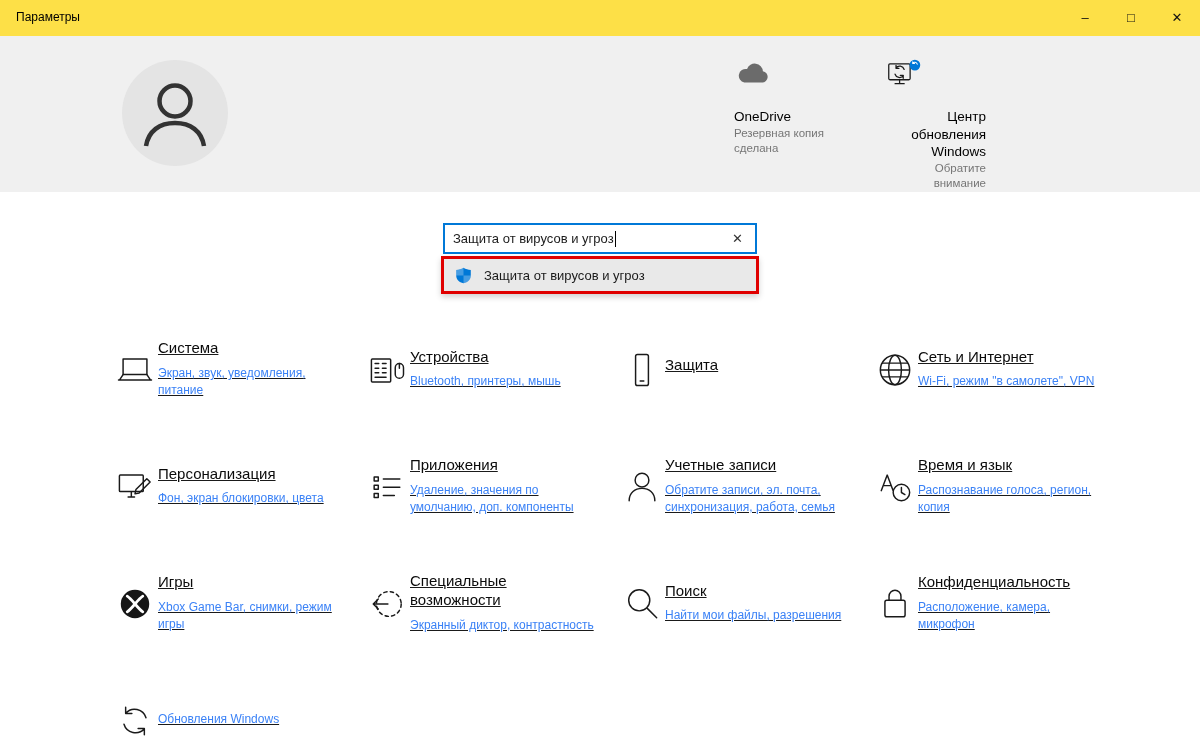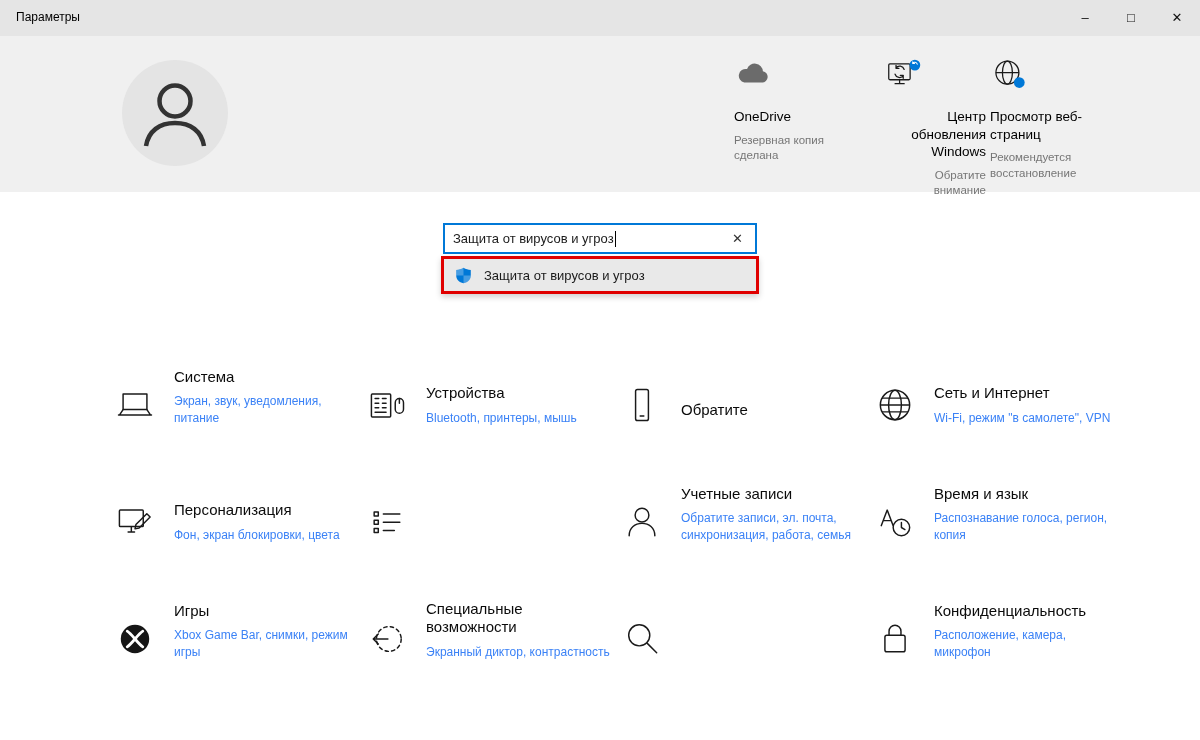--- a/index.html
+++ b/index.html
@@ -1,48 +1,48 @@
 <!DOCTYPE html>
 <html><head>
 <meta charset="utf-8">
 <style>
   html,body{margin:0;padding:0;background:#fff;}
   body{width:1200px;height:740px;font-family:"Liberation Sans",sans-serif;color:#1a1a1a;overflow:hidden;}
   .app{position:relative;width:1200px;height:740px;background:#fff;}
 
   
-  .titlebar{position:absolute;top:0;left:0;right:0;height:36px;background:#e5e5e5;}
+  .titlebar{position:absolute;top:0;left:0;right:0;height:36px;background:#fde047;}
   .titlebar .wtitle{position:absolute;left:16px;top:10px;font-size:12px;color:#000;}
   .caps{position:absolute;top:0;right:0;display:flex;}
   .cap{width:46px;height:34px;display:flex;align-items:center;justify-content:center;font-size:13px;color:#111;cursor:default;}
 
   
   .hero{position:absolute;top:36px;left:0;right:0;height:156px;background:#f0f0f0;}
   .avatar{position:absolute;left:122px;top:24px;width:106px;height:106px;}
   .tile{position:absolute;top:20px;display:flex;flex-direction:column;align-items:flex-start;}
   .tile .ticon{height:40px;display:flex;align-items:flex-start;}
   .tile .ttitle{margin-top:12px;font-size:13.5px;color:#000;line-height:1.3;}
-  .tile .tsub{margin-top:7px;font-size:11.5px;color:#767676;line-height:1.35;}
+  .tile .tsub{font-size:11.5px;color:#767676;line-height:1.35;}
   .tile1{left:734px;width:125px;}
   .tile2{left:884px;width:102px;text-align:right;}
   .tile3{left:990px;width:128px;}
 
   
   .searchbox{position:absolute;left:443px;top:223px;width:314px;height:31px;box-sizing:border-box;
     border:2px solid #0078d7;background:#fff;display:flex;align-items:center;padding:0 8px;font-size:13px;}
   .searchbox .caret{display:inline-block;width:1px;height:16px;background:#000;margin-left:1px;}
   .searchbox .clear{margin-left:auto;font-size:13px;color:#333;padding:2px 4px;cursor:default;}
   .suggestion{position:absolute;left:441px;top:256px;width:318px;height:38px;box-sizing:border-box;
     border:3px solid #e00000;background:#e9e9e9;display:flex;align-items:center;gap:11px;padding:0 10px;
     font-size:13px;color:#1a1a1a;box-shadow:0 3px 6px rgba(0,0,0,.18);}
 
   
   .grid{position:absolute;left:112px;top:310px;width:1000px;display:grid;
     grid-template-columns:252px 255px 253px 240px;grid-auto-rows:117px;}
-  .gitem{display:flex;gap:16px;align-items:flex-end;cursor:default;}
+  .gitem{display:flex;align-items:center;cursor:default;text-decoration:underline;}
   .gicon{flex:0 0 46px;width:46px;display:flex;justify-content:center;padding-top:2px;}
   .gtitle{font-size:15px;color:#0b0b0b;margin:1px 0 7px;line-height:1.25;max-width:186px;}
   .gsub{font-size:12px;color:#3b82f6;line-height:1.4;max-width:186px;}
 
   .ic{fill:none;stroke:#1a1a1a;stroke-width:1.6;stroke-linecap:round;stroke-linejoin:round;}
 </style>
 </head>
 <body>
 
 <div class="app">
@@ -83,32 +83,20 @@
           <path d="M25.5 17a6 6 0 0 0-10.5-1.8 M15.2 11.8v3.7h3.7"></path>
           <path d="M14 23a6 6 0 0 0 10.5 1.8 M24.3 28.2v-3.7h-3.7"></path>
           <circle cx="39" cy="11.5" r="6.8" fill="#0078d7" stroke="none"></circle>
           <path d="M42 10.3a3.3 3.3 0 0 0-5.8-1 M36.3 7.2v2.3h2.3" stroke="#fff" stroke-width="1.3"></path>
         </svg>
       </span>
       <span class="ttitle">Центр обновления Windows</span>
       <span class="tsub">Обратите внимание</span>
     </div>
 
-    <div class="tile tile3">
-      <span class="ticon">
-        <svg class="ic" width="38" height="38" viewBox="0 0 48 48">
-          <circle cx="22" cy="21" r="14.5"></circle>
-          <ellipse cx="22" cy="21" rx="6.3" ry="14.5"></ellipse>
-          <path d="M8 21h28"></path>
-          <circle cx="37" cy="33.5" r="6.8" fill="#0078d7" stroke="none"></circle>
-        </svg>
-      </span>
-      <span class="ttitle">Просмотр веб-страниц</span>
-      <span class="tsub">Рекомендуется восстановление</span>
-    </div>
   </div>
 
   <div class="searchbox">
     <span>Защита от вирусов и угроз</span>
     <span class="caret"></span>
     <span class="clear">✕</span>
   </div>
 
   <div class="suggestion">
     <svg width="19" height="19" viewBox="0 0 24 24">
@@ -150,21 +138,21 @@
     </div>
 
     <div class="gitem">
       <span class="gicon">
         <svg class="ic" width="44" height="44" viewBox="0 0 48 48">
           <rect x="17" y="7" width="14" height="34" rx="2"></rect>
             <path d="M22 36h4"></path>
         </svg>
       </span>
       <span>
-          <div class="gtitle">Обратите</div>
+          <div class="gtitle">Защита</div>
         </span>
     </div>
 
     <div class="gitem">
       <span class="gicon">
         <svg class="ic" width="44" height="44" viewBox="0 0 48 48">
           <circle cx="24" cy="24" r="16"></circle>
             <ellipse cx="24" cy="24" rx="7" ry="16"></ellipse>
             <path d="M8.5 24h31 M10.5 16.5h27 M10.5 31.5h27"></path>
         </svg>
@@ -189,20 +177,24 @@
         </span>
     </div>
 
     <div class="gitem">
       <span class="gicon">
         <svg class="ic" width="44" height="44" viewBox="0 0 48 48">
           <path d="M10 13h4.5v4.5H10z M10 22h4.5v4.5H10z M10 31h4.5v4.5H10z"></path>
           <path d="M20 15.2h18 M20 24.2h18 M20 33.2h12"></path>
         </svg>
       </span>
+      <span>
+          <div class="gtitle">Приложения</div>
+      <div class="gsub">Удаление, значения по умолчанию, доп. компоненты</div>
+        </span>
     </div>
 
     <div class="gitem">
       <span class="gicon">
         <svg class="ic" width="44" height="44" viewBox="0 0 48 48">
           <circle cx="24" cy="16.5" r="7.5"></circle>
             <path d="M10 39c0-9 6.5-13.5 14-13.5S38 30 38 39"></path>
         </svg>
       </span>
       <span>
@@ -251,20 +243,24 @@
         </span>
     </div>
 
     <div class="gitem">
       <span class="gicon">
         <svg class="ic" width="44" height="44" viewBox="0 0 48 48">
           <circle cx="21" cy="20" r="11.5"></circle>
             <path d="M29.5 28.5L40 39"></path>
         </svg>
       </span>
+      <span>
+          <div class="gtitle">Поиск</div>
+      <div class="gsub">Найти мои файлы, разрешения</div>
+        </span>
     </div>
 
     <div class="gitem">
       <span class="gicon">
         <svg class="ic" width="44" height="44" viewBox="0 0 48 48">
           <rect x="13" y="20" width="22" height="18" rx="2"></rect>
           <path d="M17.5 20v-4.5a6.5 6.5 0 0 1 13 0V20"></path>
         </svg>
       </span>
       <span>

